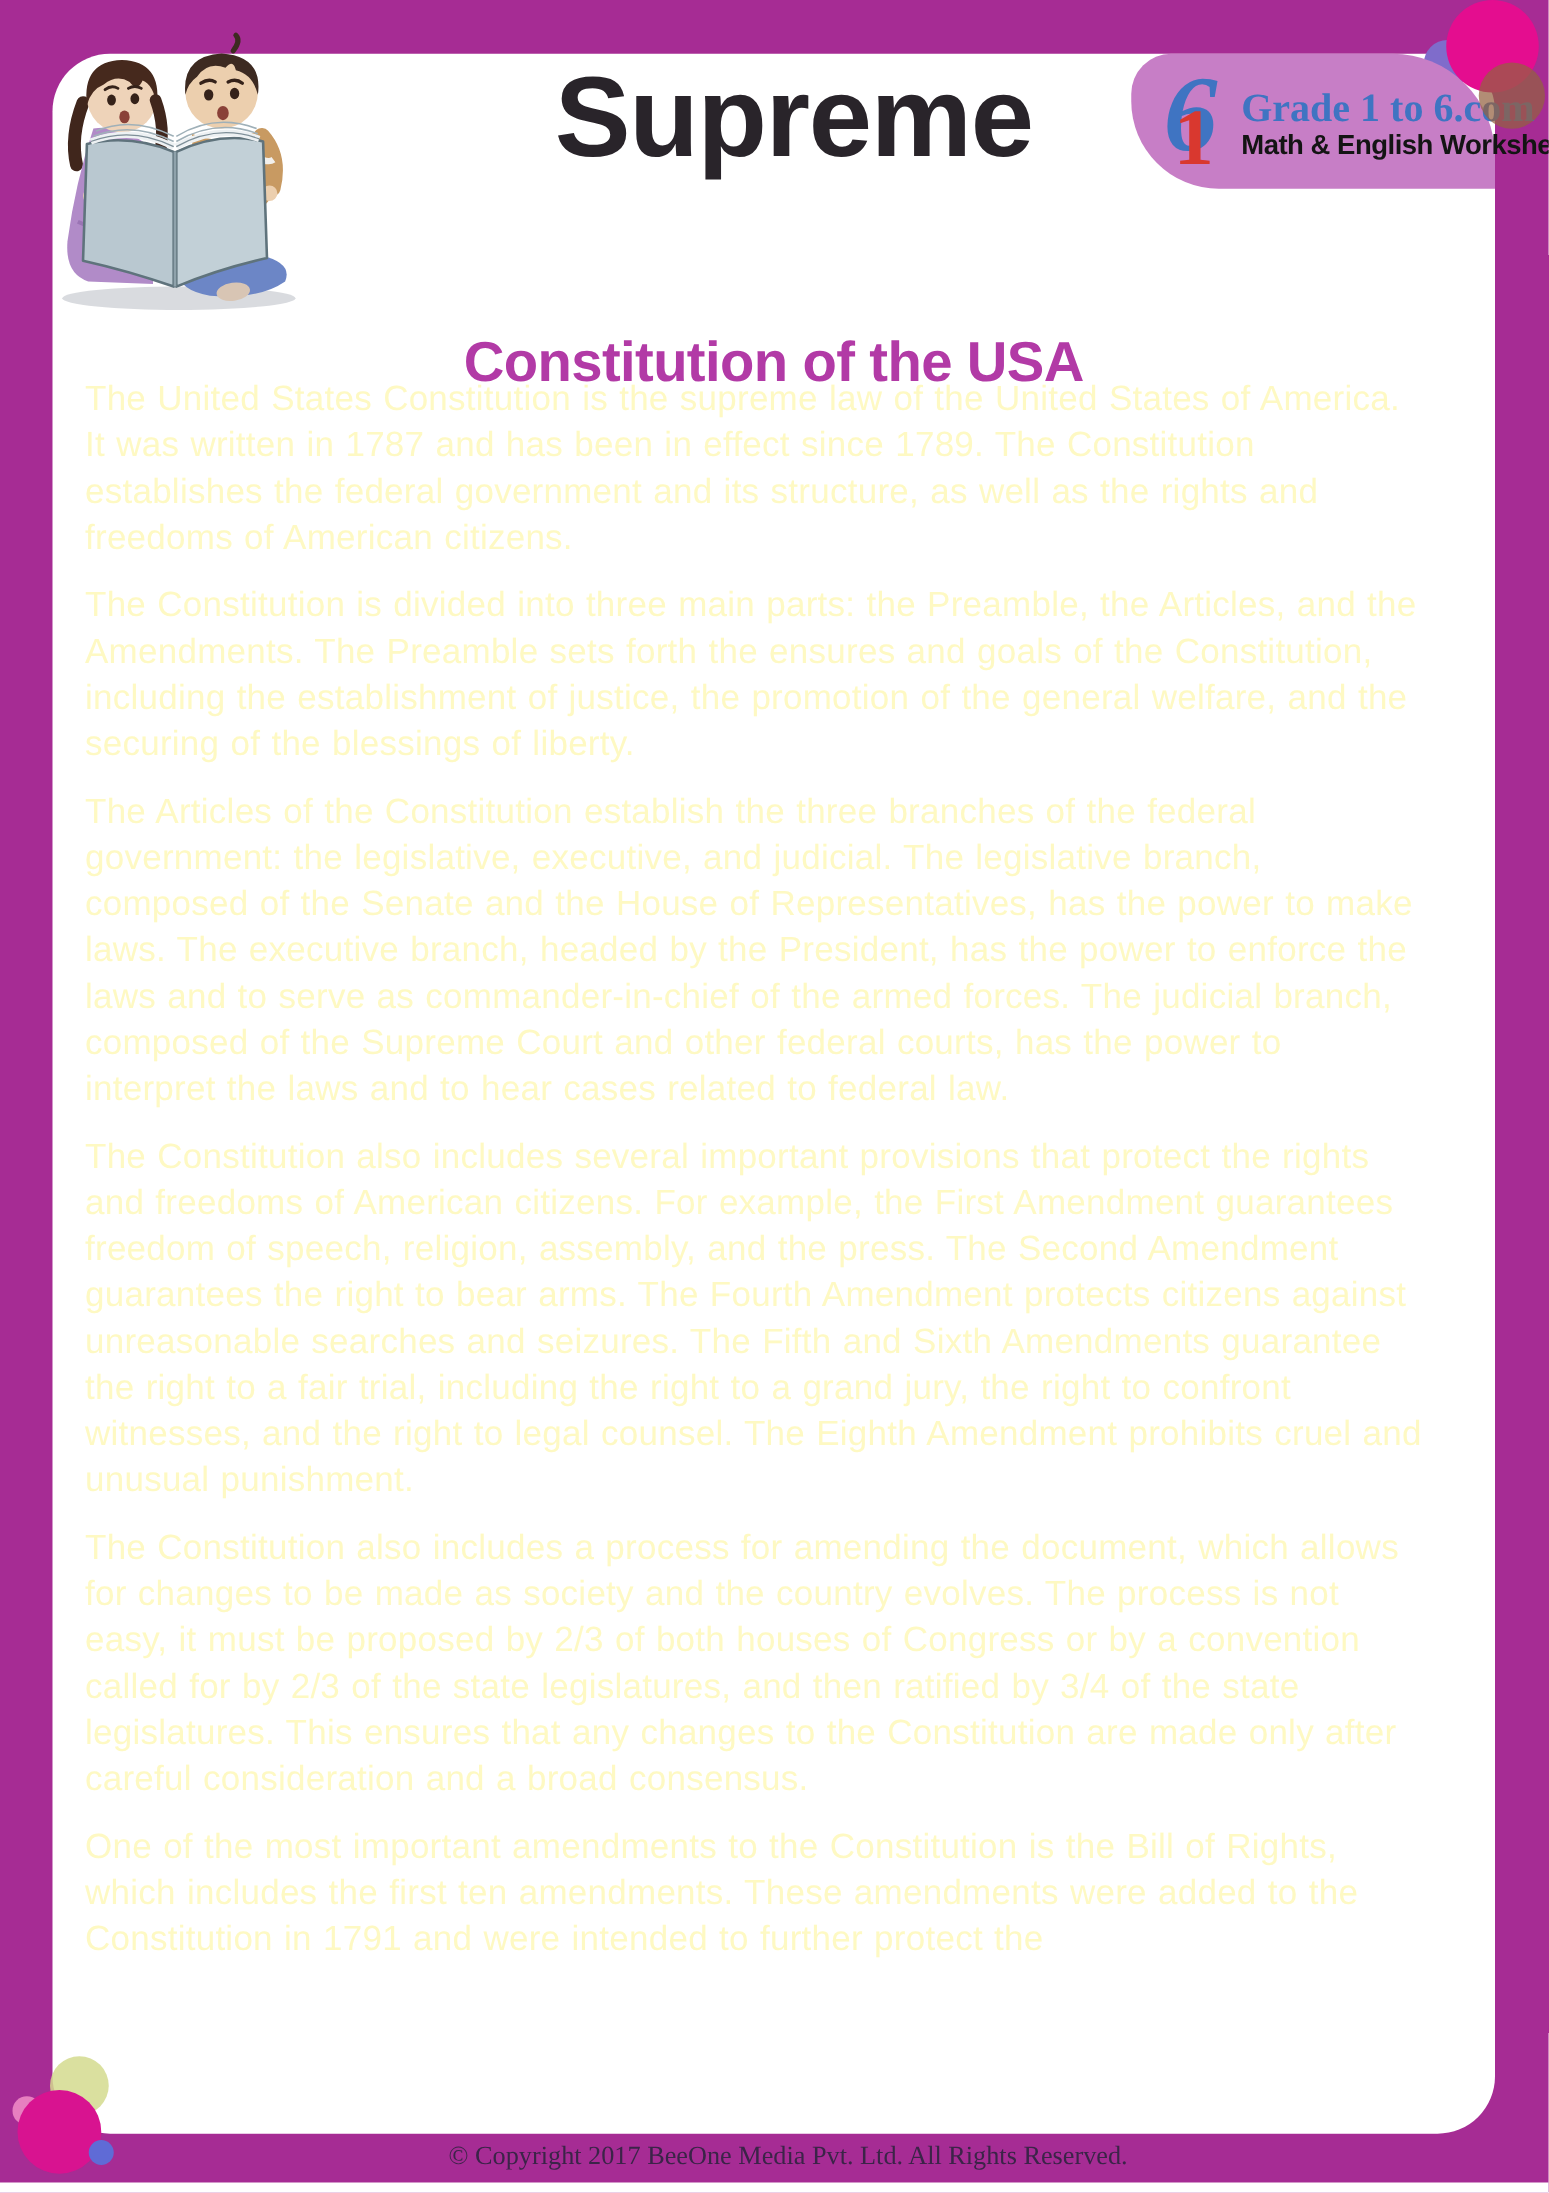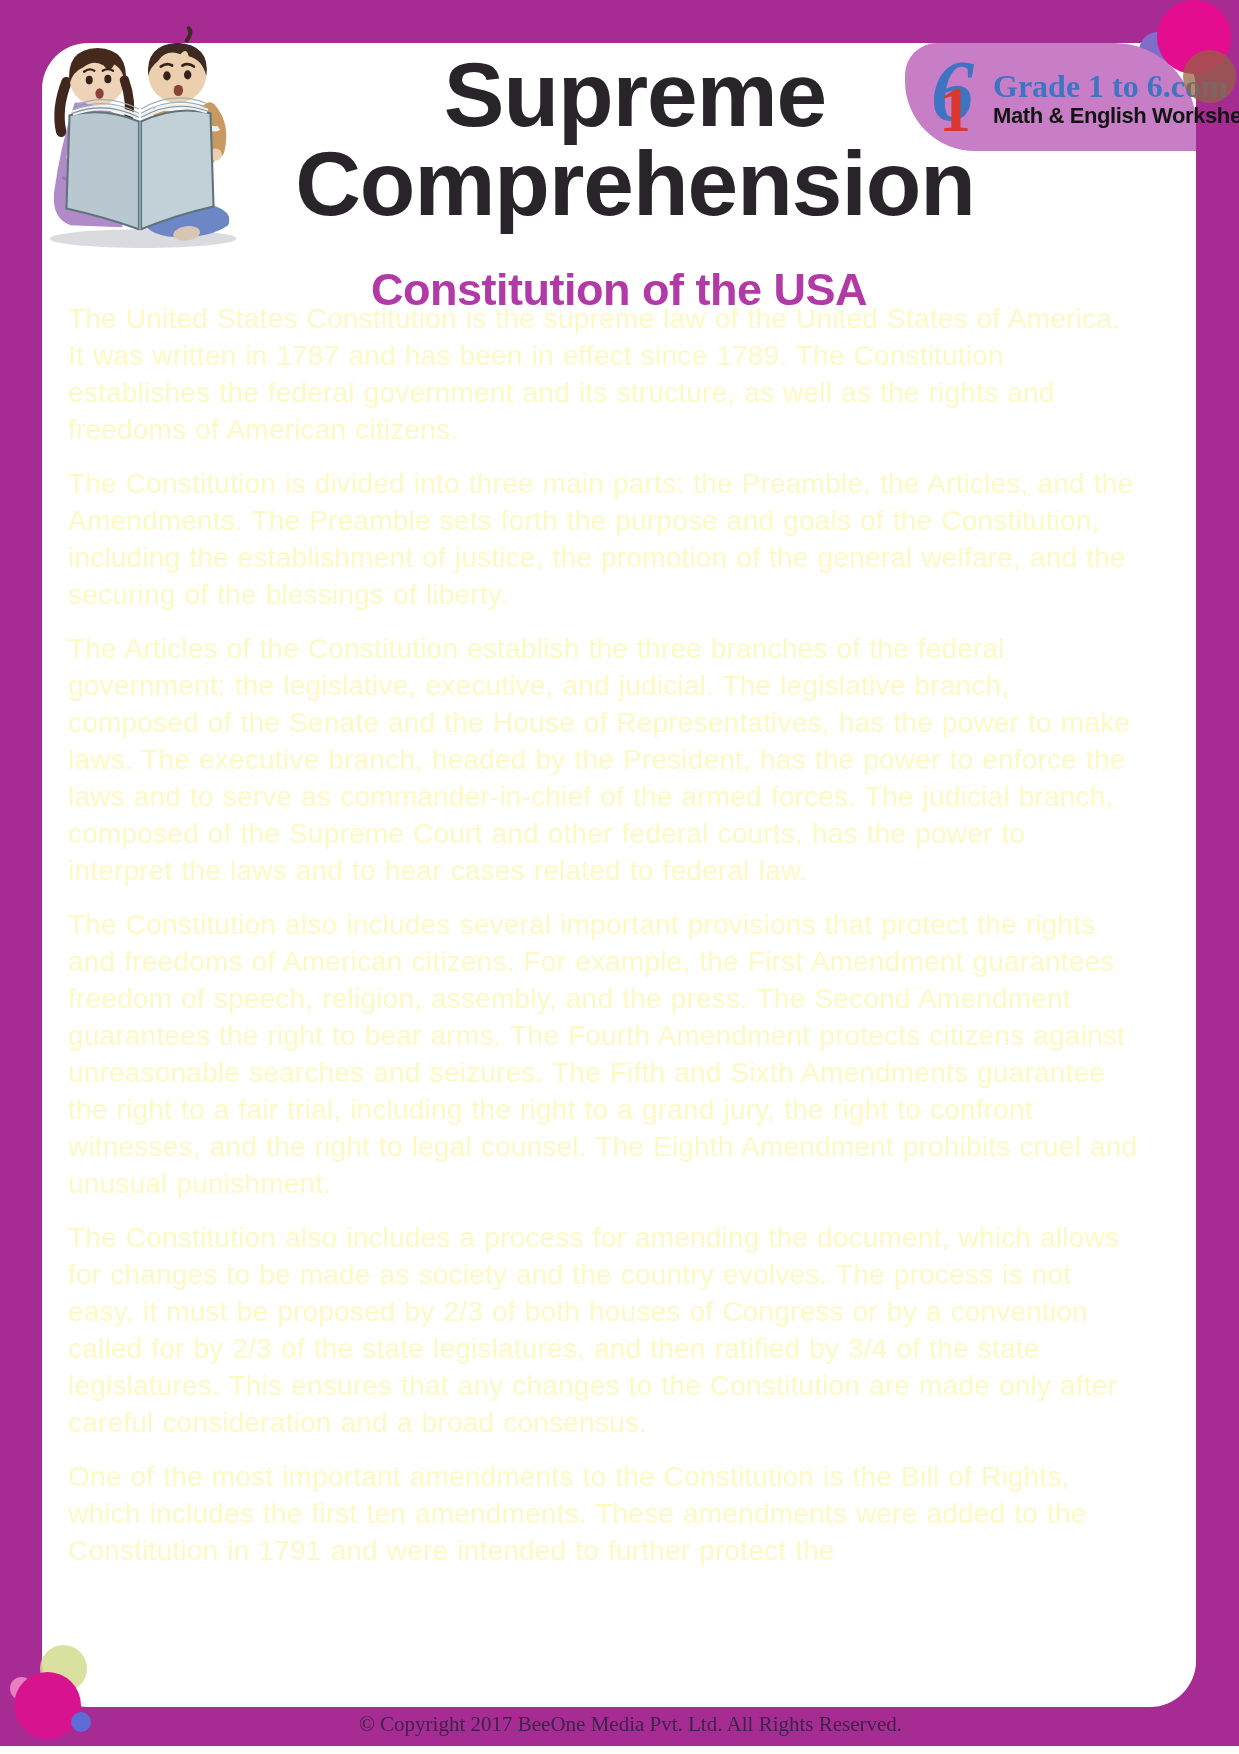--- a/index.html
+++ b/index.html
@@ -206,27 +206,26 @@
       <path d="M40,88 Q72,76 104,92" fill="none" stroke="#edf1f3" stroke-width="5"></path>
       <path d="M106,92 Q138,74 170,86" fill="none" stroke="#edf1f3" stroke-width="5"></path>
       <path d="M40,88 Q72,76 104,92 M106,92 Q138,74 170,86" fill="none" stroke="#7e8f98" stroke-width="1"></path>
       <path d="M42,84 Q72,72 104,88 M106,88 Q137,70 169,82" fill="none" stroke="#9fb0b8" stroke-width="1.2"></path>
       <path d="M44,80 Q72,68 104,84 M106,84 Q136,66 168,78" fill="none" stroke="#9fb0b8" stroke-width="1.2"></path>
     </svg>
   </div>
 
   <div class="title-block">
     <div class="title-line">Supreme</div>
-    <div class="title-line">Comprehension</div>
   </div>
   <div class="subtitle">Constitution of the USA</div>
 
   <div class="body-text">
       <p>The United States Constitution is the supreme law of the United States of America. It was written in 1787 and has been in effect since 1789. The Constitution establishes the federal government and its structure, as well as the rights and freedoms of American citizens.</p>
-      <p>The Constitution is divided into three main parts: the Preamble, the Articles, and the Amendments. The Preamble sets forth the purpose and goals of the Constitution, including the establishment of justice, the promotion of the general welfare, and the securing of the blessings of liberty.</p>
+      <p>The Constitution is divided into three main parts: the Preamble, the Articles, and the Amendments. The Preamble sets forth the ensures and goals of the Constitution, including the establishment of justice, the promotion of the general welfare, and the securing of the blessings of liberty.</p>
       <p>The Articles of the Constitution establish the three branches of the federal government: the legislative, executive, and judicial. The legislative branch, composed of the Senate and the House of Representatives, has the power to make laws. The executive branch, headed by the President, has the power to enforce the laws and to serve as commander-in-chief of the armed forces. The judicial branch, composed of the Supreme Court and other federal courts, has the power to interpret the laws and to hear cases related to federal law.</p>
       <p>The Constitution also includes several important provisions that protect the rights and freedoms of American citizens. For example, the First Amendment guarantees freedom of speech, religion, assembly, and the press. The Second Amendment guarantees the right to bear arms. The Fourth Amendment protects citizens against unreasonable searches and seizures. The Fifth and Sixth Amendments guarantee the right to a fair trial, including the right to a grand jury, the right to confront witnesses, and the right to legal counsel. The Eighth Amendment prohibits cruel and unusual punishment.</p>
       <p>The Constitution also includes a process for amending the document, which allows for changes to be made as society and the country evolves. The process is not easy, it must be proposed by 2/3 of both houses of Congress or by a convention called for by 2/3 of the state legislatures, and then ratified by 3/4 of the state legislatures. This ensures that any changes to the Constitution are made only after careful consideration and a broad consensus.</p>
       <p>One of the most important amendments to the Constitution is the Bill of Rights, which includes the first ten amendments. These amendments were added to the Constitution in 1791 and were intended to further protect the</p>
     </div>
 
   <div class="footer-copyright">© Copyright 2017 BeeOne Media Pvt. Ltd. All Rights Reserved.</div>
   <div class="bottom-white-strip"></div>
 
 </div>

